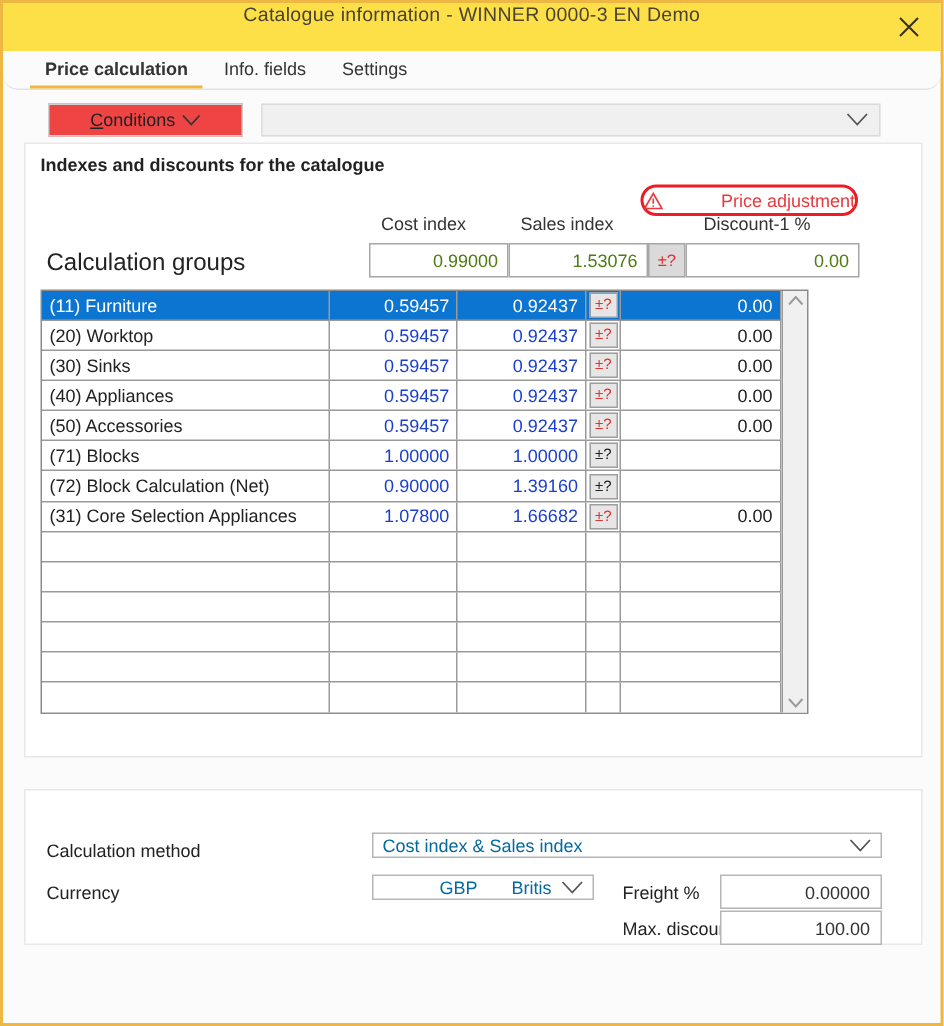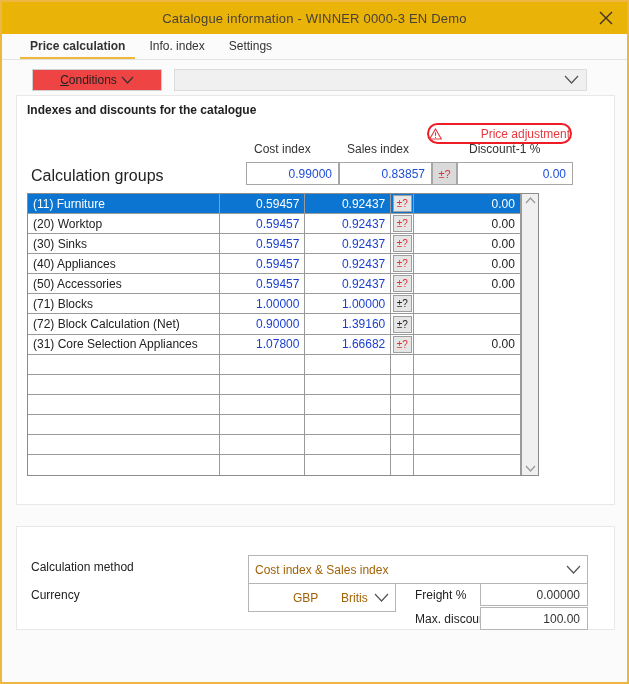--- a/index.html
+++ b/index.html
@@ -12,39 +12,40 @@
     overflow:hidden;
   }
   .window{
     position:absolute;left:0;top:0;width:629px;height:684px;
     box-sizing:border-box;
     border:2px solid #eeb743;
     background:#fbfbfb;
   }
   
   .titlebar{
-    position:relative;height:32px;background:#eab308;
-    display:flex;align-items:center;justify-content:center;
+    position:relative;height:32px;background:#fde047;
+    display:flex;justify-content:center;
   }
   .titlebar .title{
     font-size:13px;color:#4a4234;letter-spacing:.2px;
   }
   .closebtn{
     position:absolute;right:0;top:0;width:42px;height:32px;
     display:flex;align-items:center;justify-content:center;
     cursor:pointer;
   }
   .closebtn svg{display:block;}
 
   
   .tabbar{
     height:26px;background:#fbfbfb;
     display:flex;align-items:flex-end;
     padding:1px 0 0 18px;box-sizing:border-box;
     border-bottom:1px solid #e2e2e2;
+    border-radius:10px;
   }
   .tab{
     padding:0 10px 4px 10px;font-size:12px;color:#333;cursor:pointer;
     border-bottom:2px solid transparent;margin-right:4px;line-height:14px;
   }
   .tab.active{font-weight:bold;border-bottom-color:#efb73e;}
 
   
   .condrow{
     display:flex;align-items:center;padding:9px 40px 0 30px;
@@ -86,21 +87,21 @@
   .ch-sales{left:330px;}
   .ch-disc{left:452px;}
 
   
   .calcrow{position:absolute;left:10px;top:66px;width:578px;height:24px;}
   .calclabel{position:absolute;left:4px;top:5px;font-size:16px;color:#222;}
   .cell-in{
     position:absolute;top:0;height:23px;border:1px solid #a6a6a6;
     background:#fff;box-sizing:border-box;
     display:flex;align-items:center;justify-content:flex-end;
-    padding-right:6px;font-size:12px;color:#1d4ed8;padding-left:29px;
+    padding-right:6px;font-size:12px;color:#4d7c0f;padding-left:29px;
   }
   .ci-cost{left:219px;width:93px;}
   .ci-sales{left:312px;width:93px;}
   .pm-head{
     position:absolute;left:405px;top:0;width:25px;height:23px;
     background:#dadada;border:1px solid #a6a6a6;box-sizing:border-box;
     display:flex;align-items:center;justify-content:center;
     font-size:11px;color:#e03030;
   }
   .ci-disc{left:430px;width:116px;}
@@ -156,21 +157,21 @@
   .panel2{
     position:absolute;left:14px;top:524px;width:599px;height:104px;
     background:#ffffff;border:1px solid #e8e8e8;box-sizing:border-box;
   }
   .frow{position:absolute;font-size:12px;color:#222;}
   .lbl-calcm{left:14px;top:33px;}
   .lbl-curr{left:14px;top:61px;}
   .combo{
     position:absolute;border:1px solid #b5b5b5;background:#fff;
     box-sizing:border-box;display:flex;align-items:center;
-    font-size:12px;color:#a16207;cursor:pointer;height:29px;
+    font-size:12px;color:#0369a1;cursor:pointer;height:17px;
   }
   .combo .cv{padding-left:6px;flex:1;overflow:hidden;white-space:nowrap;}
   .combo .cx{padding:0 6px;}
   .cb-calcm{left:231px;top:28px;width:340px;}
   .cb-curr{left:231px;top:56px;width:148px;padding-left:38px;}
   .cb-curr .ccode{padding-left:6px;width:42px;}
   .lbl-freight{left:398px;top:61px;}
   .lbl-maxd{left:398px;top:85px;}
   .fin{
     position:absolute;border:1px solid #b5b5b5;background:#fff;
@@ -206,21 +207,21 @@
       <span>
         <svg width="14" height="14" viewBox="0 0 14 14">
             <path d="M1 1 L13 13 M13 1 L1 13" stroke="#3a3325" stroke-width="1.4" fill="none"></path>
           </svg>
       </span>
     </div>
   </div>
 
   <div class="tabbar">
     <div class="tab active"><span>Price calculation</span></div>
-    <div class="tab"><span>Info. index</span></div>
+    <div class="tab"><span>Info. fields</span></div>
     <div class="tab"><span>Settings</span></div>
   </div>
 
   <div class="condrow">
     <div class="condbtn">
       <span><span class="u">C</span><span>onditions</span></span>
       <span class="chev">
         <svg width="13" height="8" viewBox="0 0 13 8">
             <path d="M1 1 L6.5 7 L12 1" stroke="#333" stroke-width="1.2" fill="none"></path>
           </svg>
@@ -250,21 +251,21 @@
       <span>Price adjustment</span>
     </div>
 
     <div class="colhead ch-cost">Cost index</div>
     <div class="colhead ch-sales">Sales index</div>
     <div class="colhead ch-disc">Discount-1 %</div>
 
     <div class="calcrow">
       <div class="calclabel">Calculation groups</div>
       <div class="cell-in ci-cost">0.99000</div>
-      <div class="cell-in ci-sales">0.83857</div>
+      <div class="cell-in ci-sales">1.53076</div>
       <div class="pm-head">±?</div>
       <div class="cell-in ci-disc">0.00</div>
     </div>
 
     <div class="grid">
       <div class="gridbody" id="grid-body">
           <div class="grow sel">
             <div class="gc gc-name">(11) Furniture</div>
             <div class="gc gc-num">0.59457</div>
             <div class="gc gc-num">0.92437</div>

